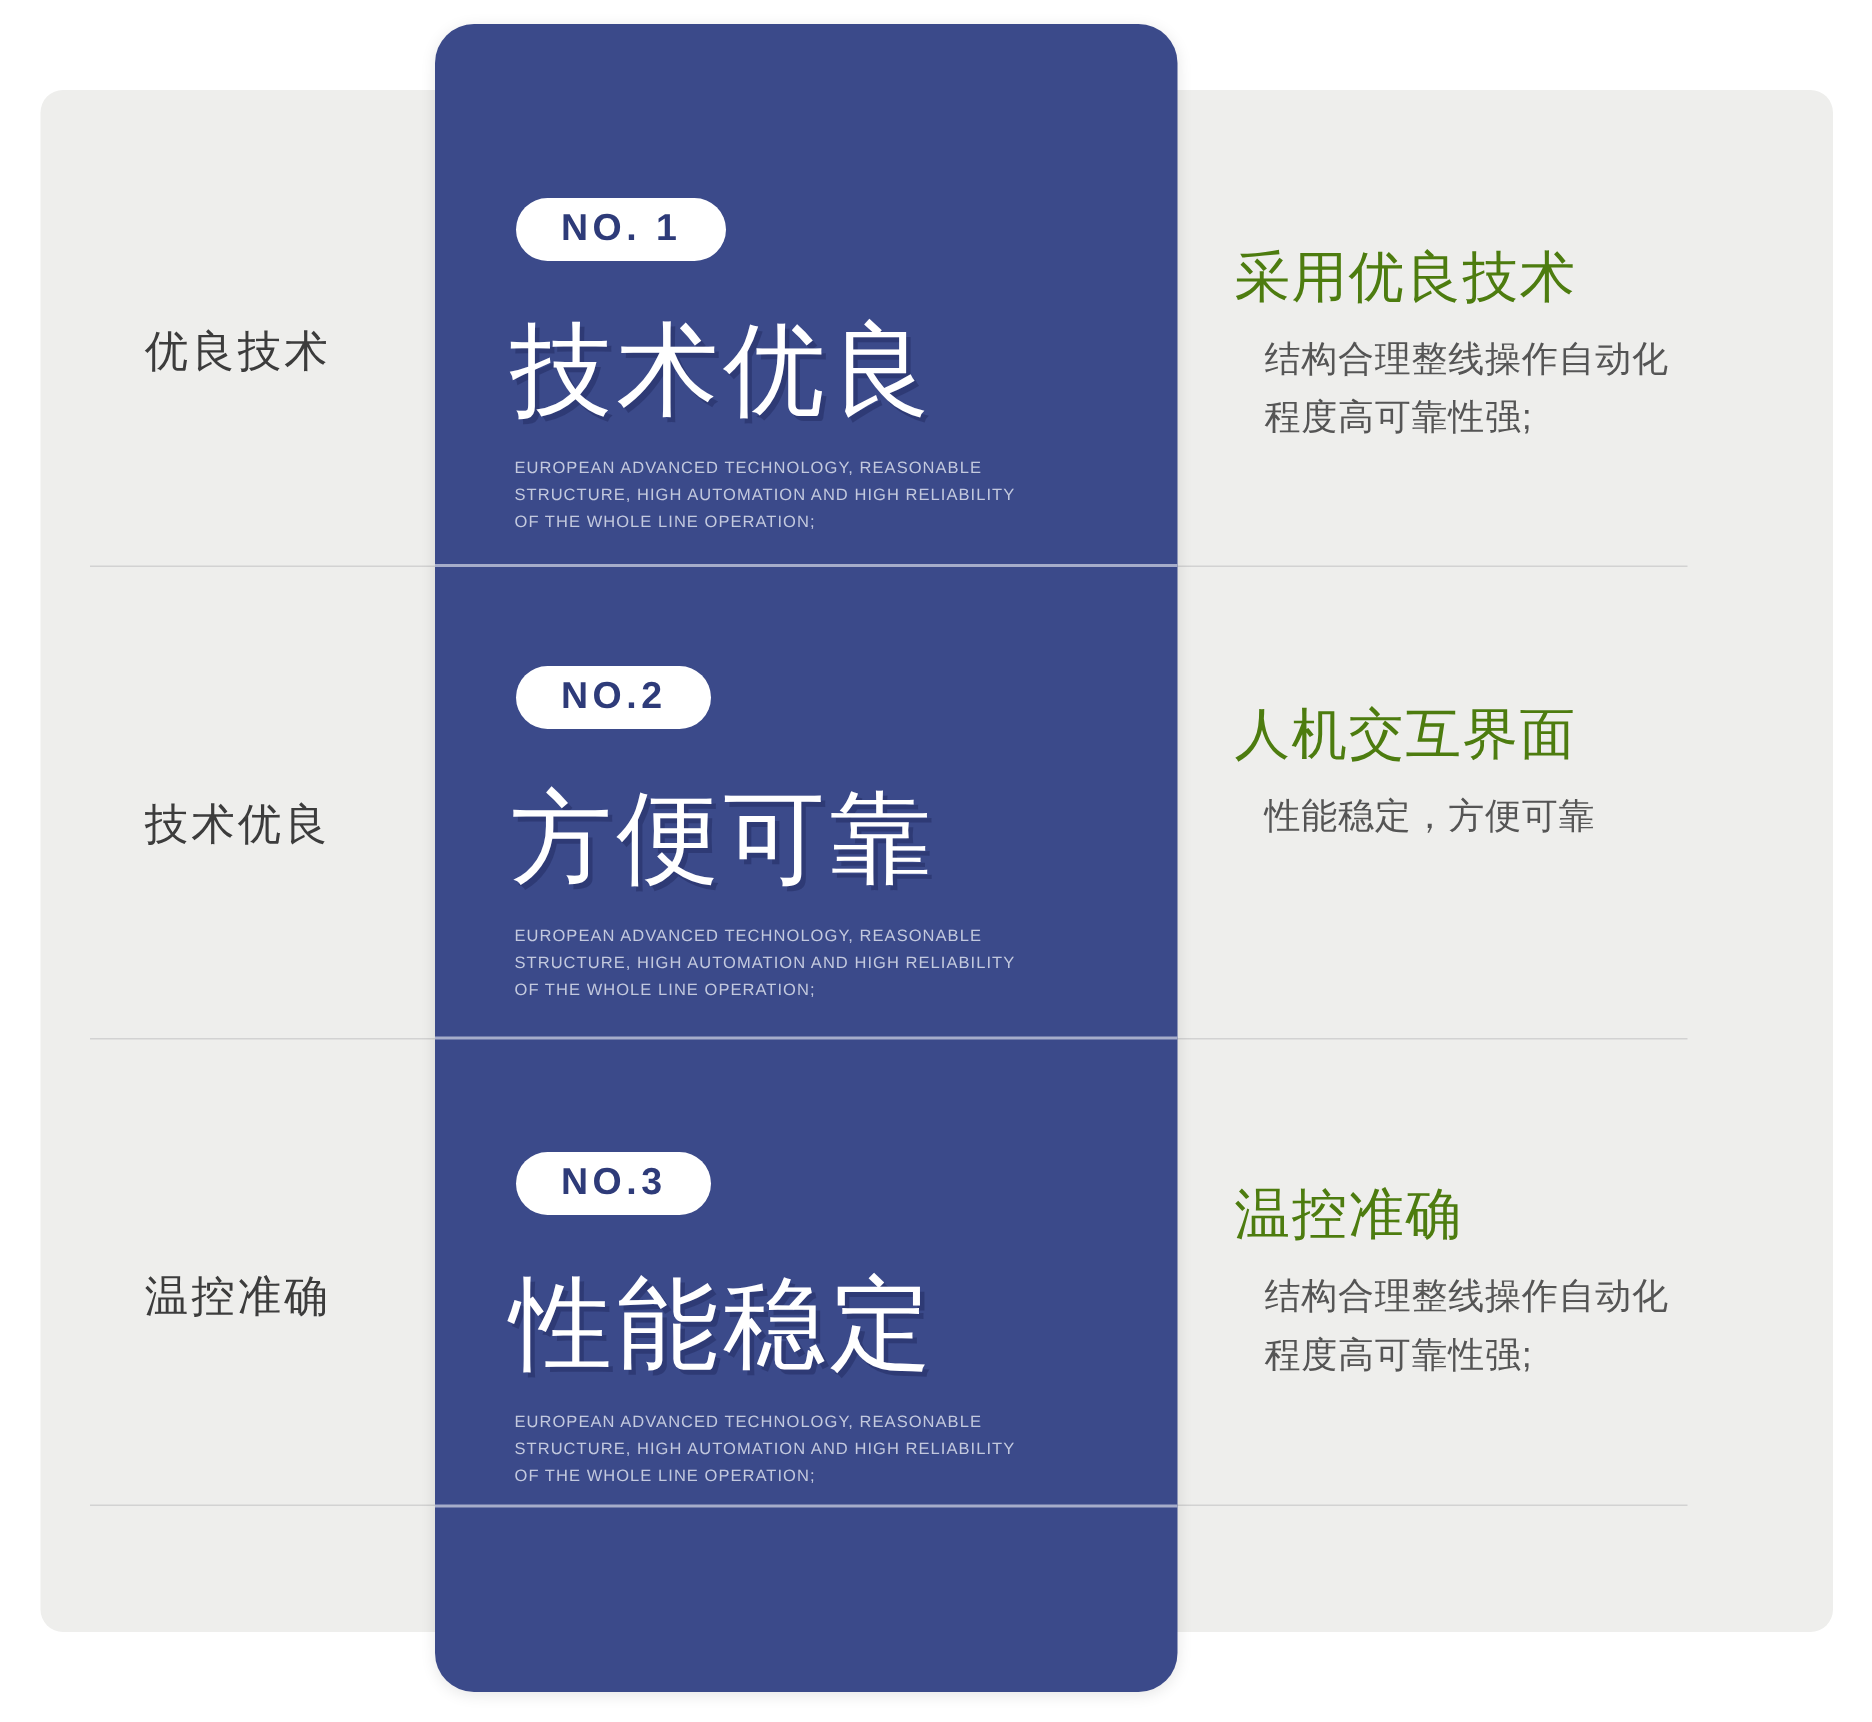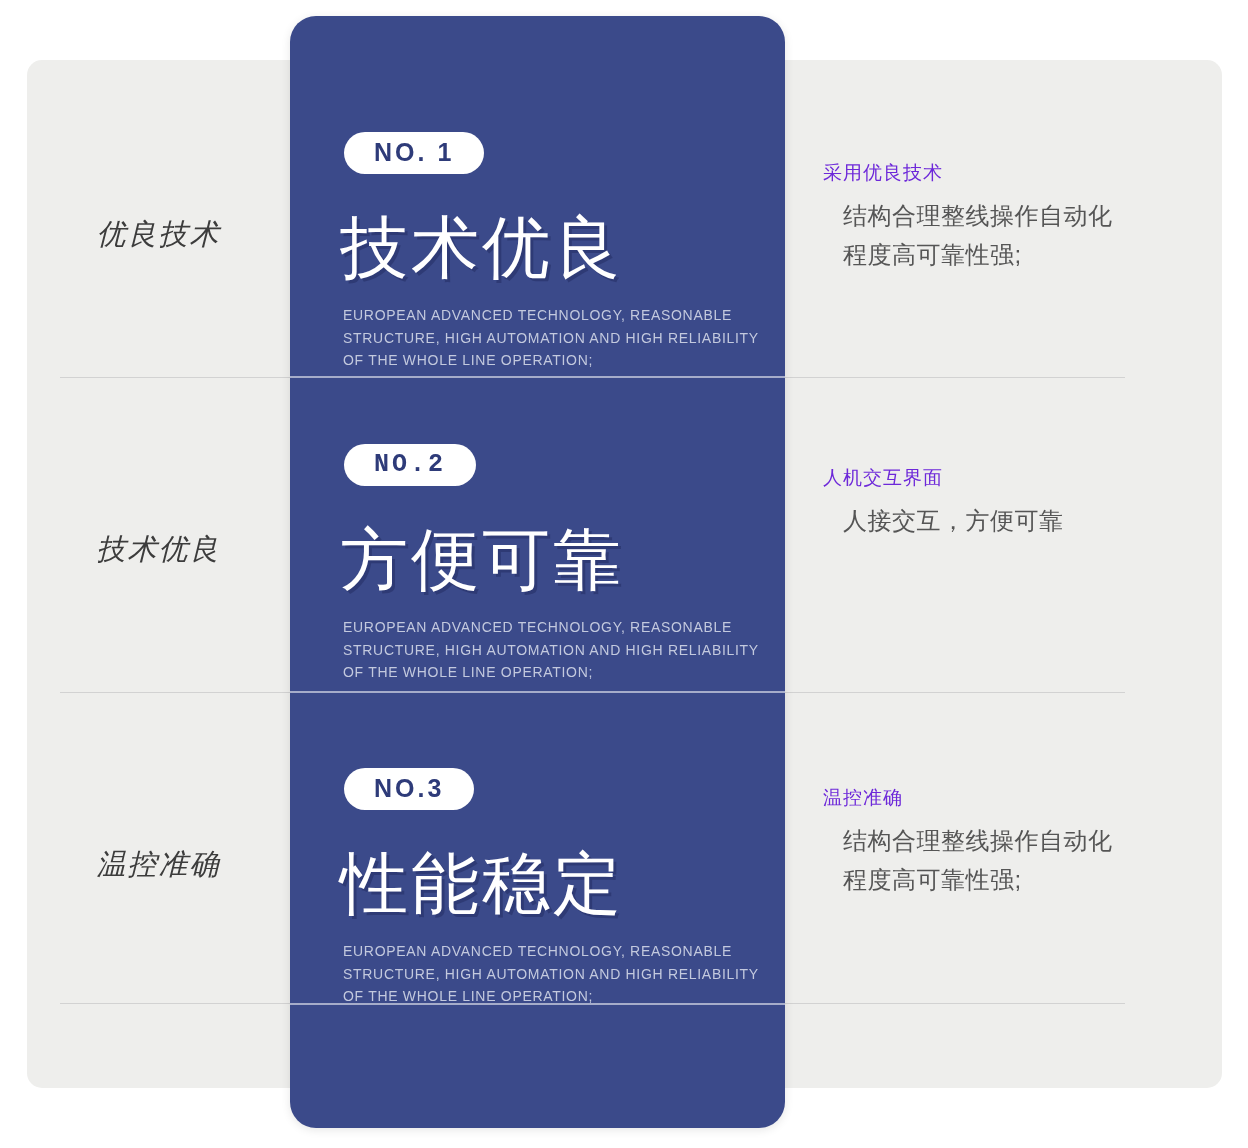--- a/index.html
+++ b/index.html
@@ -31,37 +31,36 @@
   
   .left-col{
     position:absolute; left:27px; top:60px;
     width:263px; height:1028px;
   }
   .left-label{
     position:absolute; left:0; width:263px;
     text-align:center;
     font-size:29px; color:#3c3c3c; letter-spacing:2px;
     font-family:"Liberation Sans","DejaVu Sans",sans-serif;
-    font-style:italic;
   }
   .left-label.r1{ top:155px; }
   .left-label.r2{ top:470px; }
   .left-label.r3{ top:785px; }
 
   
   .right-col{
     position:absolute; left:785px; top:60px;
     width:437px; height:1028px;
   }
   .right-block{ position:absolute; left:38px; width:390px; }
   .right-block.r1{ top:100px; }
   .right-block.r2{ top:405px; }
   .right-block.r3{ top:725px; }
   .rb-title{
-    font-size:19px; color:#6d28d9; letter-spacing:1px;
+    font-size:37px; color:#4d7c0f; letter-spacing:1px;
     margin-bottom:11px; white-space:nowrap;
   }
   .rb-line{
     font-size:24px; color:#555555; letter-spacing:0.5px;
     line-height:1.62; white-space:nowrap;margin-left:20px;
   }
 
   
   .blue-card{
     position:absolute; left:290px; top:16px;
@@ -91,21 +90,21 @@
     border-radius:999px;
     padding:8px 30px 9px 30px;
     color:#2e3b79;
     font-size:25px;
     font-weight:bold;
     letter-spacing:3px;
     line-height:1;
     font-family:"Liberation Sans","DejaVu Sans",sans-serif;
   }
   .panel.p1 .badge{ top:116px; }
-  .panel.p2 .badge{ top:116px;font-family:Liberation Mono, monospace; }
+  .panel.p2 .badge{ top:116px; }
   .panel.p3 .badge{ top:116px; }
 
   .headline{
     position:absolute; left:50px;
     color:#ffffff;
     font-size:68px;
     font-weight:normal;
     letter-spacing:3px;
     line-height:1;
     white-space:nowrap;
@@ -113,21 +112,21 @@
     font-family:"DejaVu Sans","Liberation Sans",sans-serif;
   }
   .panel.p1 .headline{ top:198px; }
   .panel.p2 .headline{ top:198px; }
   .panel.p3 .headline{ top:198px; }
 
   .subtitle{
     position:absolute; left:53px;
     width:400px;
     color:#c3c9de;
-    font-size:14px;
+    font-size:11px;
     letter-spacing:0.7px;
     line-height:1.62;
     font-family:"Liberation Sans","DejaVu Sans",sans-serif;
   }
   .panel.p1 .subtitle{ top:288px; }
   .panel.p2 .subtitle{ top:288px; }
   .panel.p3 .subtitle{ top:288px; }
   .subtitle span{ display:block; white-space:nowrap; }
 </style>
 </head>
@@ -150,21 +149,21 @@
   <div class="right-col">
 
     <div class="right-block r1">
       <div class="rb-title">采用优良技术</div>
       <div class="rb-line">结构合理整线操作自动化</div>
       <div class="rb-line">程度高可靠性强;</div>
     </div>
 
     <div class="right-block r2">
       <div class="rb-title">人机交互界面</div>
-      <div class="rb-line">人接交互，方便可靠</div>
+      <div class="rb-line">性能稳定，方便可靠</div>
     </div>
 
     <div class="right-block r3">
       <div class="rb-title">温控准确</div>
       <div class="rb-line">结构合理整线操作自动化</div>
       <div class="rb-line">程度高可靠性强;</div>
     </div>
 
   </div>
 

